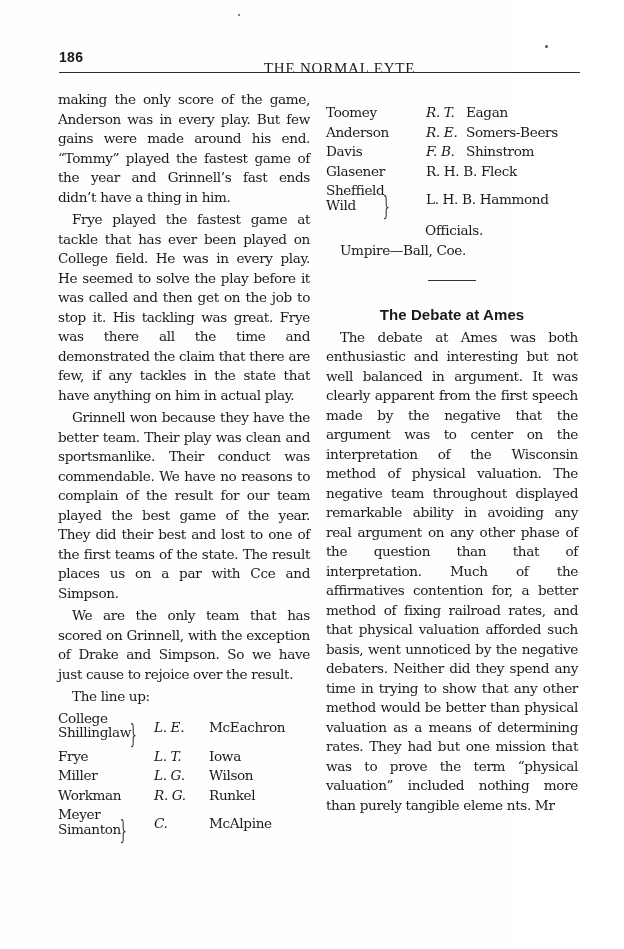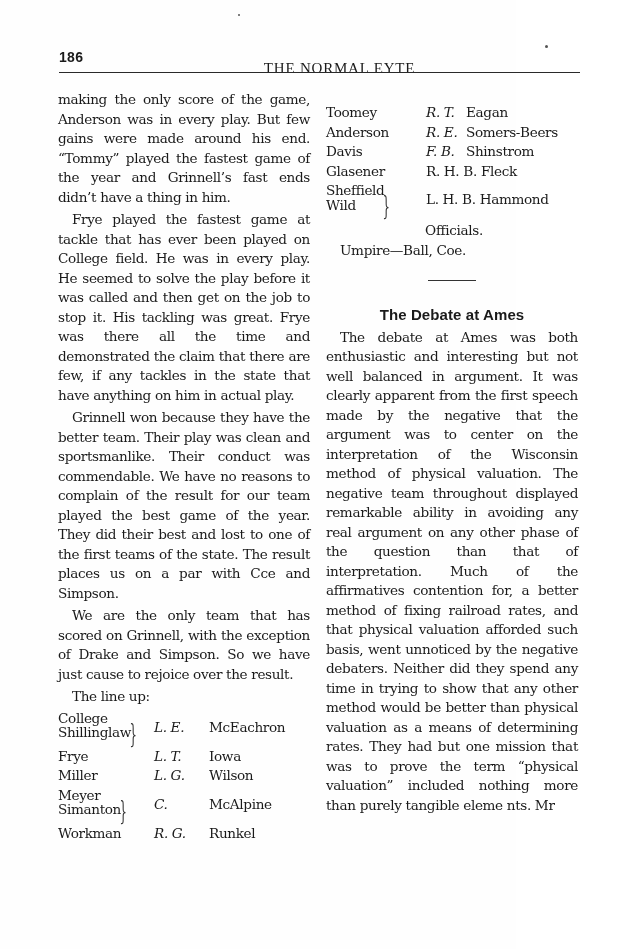--- a/index.html
+++ b/index.html
@@ -176,34 +176,34 @@
           <td class="c-name">Frye</td>
           <td class="c-pos">L. T.</td>
           <td>Iowa</td>
         </tr>
         <tr>
           <td class="c-name">Miller</td>
           <td class="c-pos">L. G.</td>
           <td>Wilson</td>
         </tr>
         <tr>
+          <td class="c-name">Workman</td>
+          <td class="c-pos">R. G.</td>
+          <td>Runkel</td>
+        </tr>
+        <tr>
           <td class="c-name">
             <span class="stack">
               <span>Meyer</span><br>
               <span>Simanton</span>
             </span><span class="brace">}</span>
           </td>
           <td class="c-pos">C.</td>
           <td>McAlpine</td>
         </tr>
-        <tr>
-          <td class="c-name">Workman</td>
-          <td class="c-pos">R. G.</td>
-          <td>Runkel</td>
-        </tr>
       </tbody>
     </table>
   </div>
 
   <div class="column col-right">
     <table class="lineup right-lineup">
       <tbody>
         <tr>
           <td class="c-name">Toomey</td>
           <td class="c-pos">R. T.</td>

